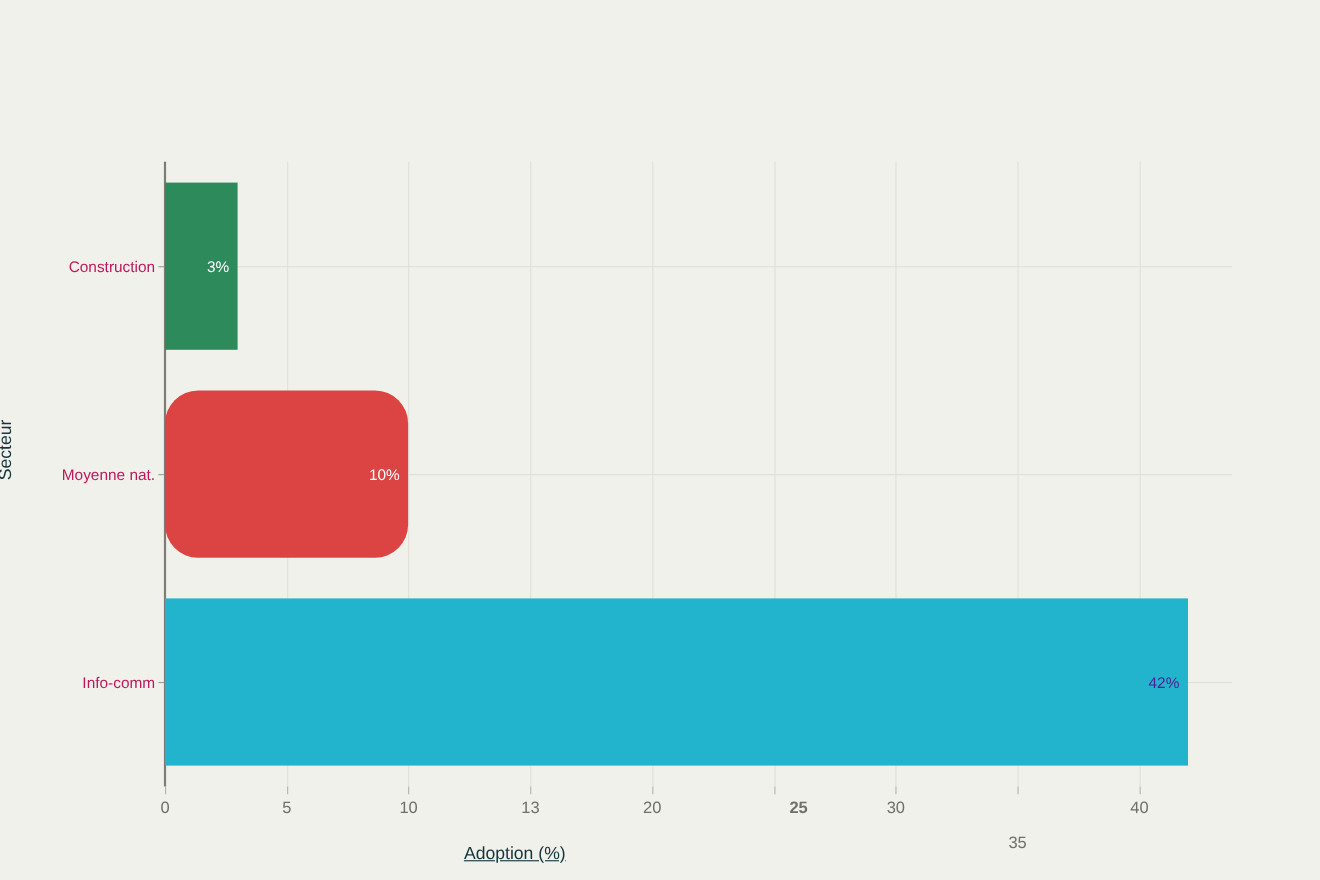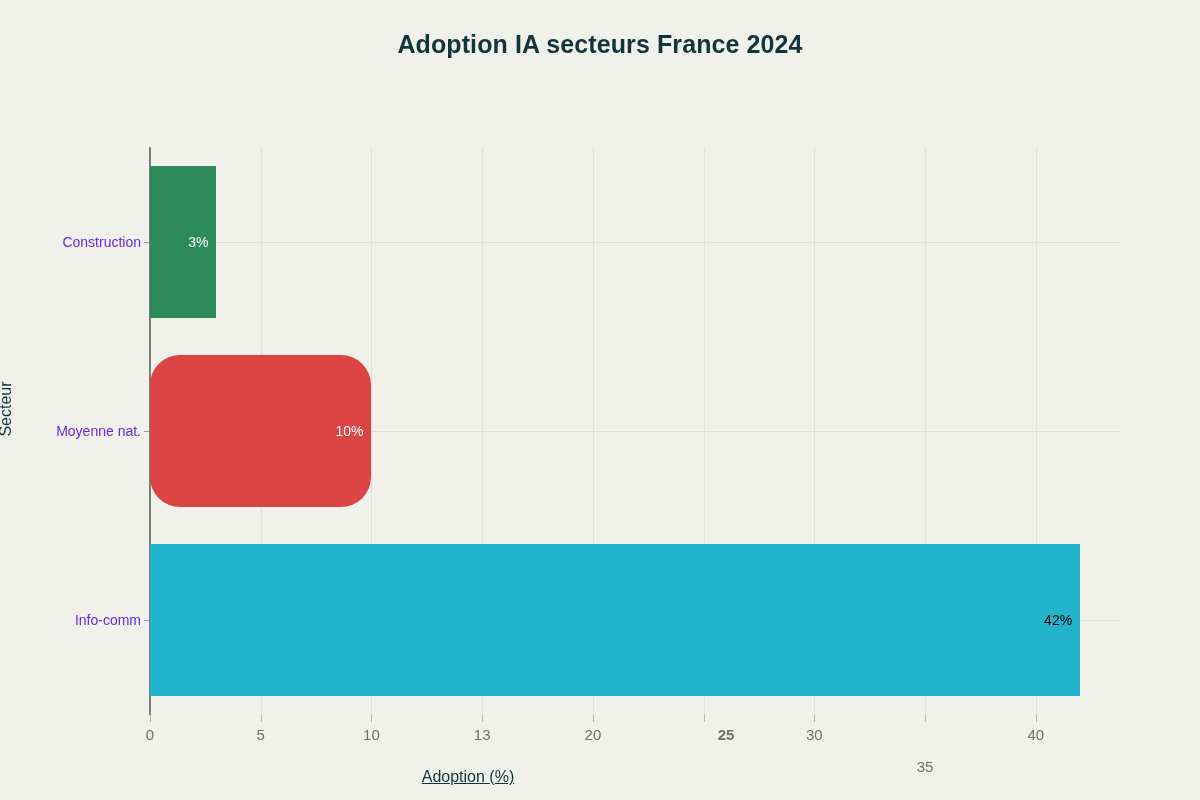--- a/index.html
+++ b/index.html
@@ -85,21 +85,21 @@
     font-size: 14px;
     padding-right: 8px;
     white-space: nowrap;
   }
   .ytick-wrap {
     position: absolute;
     left: 0;
     width: 141px;
     text-align: right;
     font-size: 14px;
-    color: #6d28d9;
+    color: #be185d;
     white-space: nowrap;
     transform: translateY(-50%);
   }
   .ytick-mark {
     position: absolute;
     left: 144px;
     width: 5px;
     height: 1px;
     background: #9a9a95;
   }
@@ -156,21 +156,20 @@
     white-space: nowrap;
   }
   #watermark .wm-a { color: #545450; }
   #watermark .wm-b { color: #3b3b37; }
 </style>
 </head>
 <body>
 
 <div id="figure">
 
-  <div id="chart-title">Adoption IA secteurs France 2024</div>
 
   <div id="y-spine"></div>
 
   <div id="y-axis-title">Secteur</div>
 
   <div id="x-axis-title">Adoption (%)</div>
 
   <div id="plot-area">
     <div id="vgrid-layer">
         <div class="vgrid" style="left: 110.731px;"></div>
@@ -188,21 +187,21 @@
         <div class="hgrid" style="top: 473px;"></div>
       </div>
     <div id="bars-layer">
         <div class="bar" style="width: 66.4384px; top: 18.6667px; background: rgb(45, 138, 90);">
           <span class="bar-label" style="color: rgb(255, 255, 255);">3%</span>
         </div>
         <div class="bar" style="width: 221.461px; top: 208px; background: rgb(220, 68, 68); border-radius: 30px;">
           <span class="bar-label" style="color: rgb(255, 255, 255);">10%</span>
         </div>
         <div class="bar" style="width: 930.137px; top: 397.333px; background: rgb(34, 180, 205);">
-          <span class="bar-label" style="color: #000000;">42%</span>
+          <span class="bar-label" style="color: #4c1d95;">42%</span>
         </div>
       </div>
   </div>
 
   <div id="ytick-layer">
       <div class="ytick-wrap" style="top: 241.667px;">Construction</div>
       <div class="ytick-mark" style="top: 241.667px;"></div>
       <div class="ytick-wrap" style="top: 431px;">Moyenne nat.</div>
       <div class="ytick-mark" style="top: 431px;"></div>
       <div class="ytick-wrap" style="top: 620.333px;">Info-comm</div>

